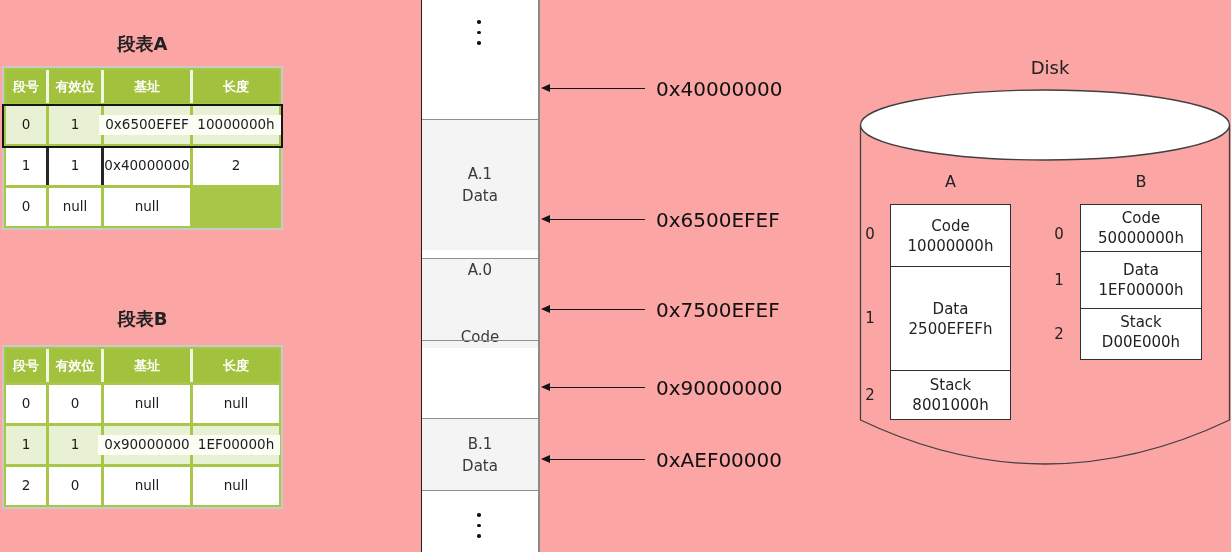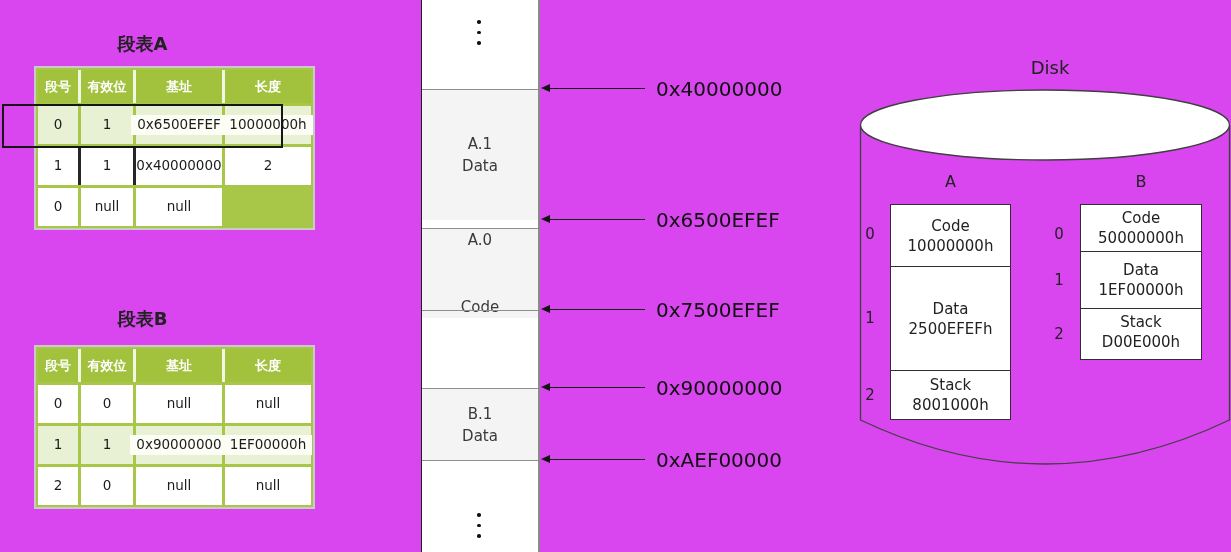--- a/index.html
+++ b/index.html
@@ -1,34 +1,34 @@
 <!DOCTYPE html>
 <html><head>
 <meta charset="utf-8">
 <style>
   html,body{margin:0;padding:0;background:#ffffff;}
   .stage{
-    position:relative;width:1231px;height:552px;background:#d946ef;overflow:hidden;
+    position:relative;width:1231px;height:552px;background:#fca5a5;overflow:hidden;
     font-family:"DejaVu Sans","Liberation Sans",sans-serif;color:#1c1c1c;
   }
   .abs{position:absolute;}
 
   
   .seg-title{
     position:absolute;width:281px;text-align:center;
     font-size:18px;font-weight:600;color:#222;
   }
   .segtable{
     position:absolute;display:grid;
     grid-template-columns:40px 52px 86px 86px;
     grid-template-rows:33px 38px 38px 38px;
     gap:3px;padding:2px;
     background:#a8c748;               
     border:2px solid #c9c9c6;         
-    box-sizing:border-box;width:281px;margin-left:32px;
+    box-sizing:border-box;width:281px;
   }
   .cell{
     background:#ffffff;display:flex;align-items:center;justify-content:center;
     font-size:13.5px;color:#1c1c1c;line-height:1;
   }
   .cell.head{
     background:#a2c13d;color:#ffffff;font-size:13px;font-weight:600;
   }
   .cell.hl{background:#e9f1d4;}
   .ws{box-shadow:-3px 0 0 rgba(255,255,255,.85);}   
@@ -42,21 +42,21 @@
   
   .memcol{
     position:absolute;left:421px;top:0;width:119px;height:552px;
     border-left:1.5px solid #1f1f1f;border-right:2.5px solid #8a8a8a;
     box-sizing:border-box;background:#ffffff;
   }
   .memsec{
     position:absolute;left:0;width:100%;box-sizing:border-box;
     border-top:1.5px solid #8f8f8f;
     display:flex;flex-direction:column;align-items:center;justify-content:center;
-    font-size:15px;color:#3a3a3a;line-height:22px;text-align:center;
+    font-size:15px;color:#3a3a3a;line-height:22px;text-align:center;margin-top:30px;
   }
   .memsec.gray{background:#f4f4f4;}
   .vdots{
     position:absolute;display:flex;flex-direction:column;align-items:center;gap:7px;
   }
   .vdots span{width:3.5px;height:3.5px;border-radius:50%;background:#111;}
 
   
   .addr-arrow{
     position:absolute;left:544px;width:101px;height:0;

